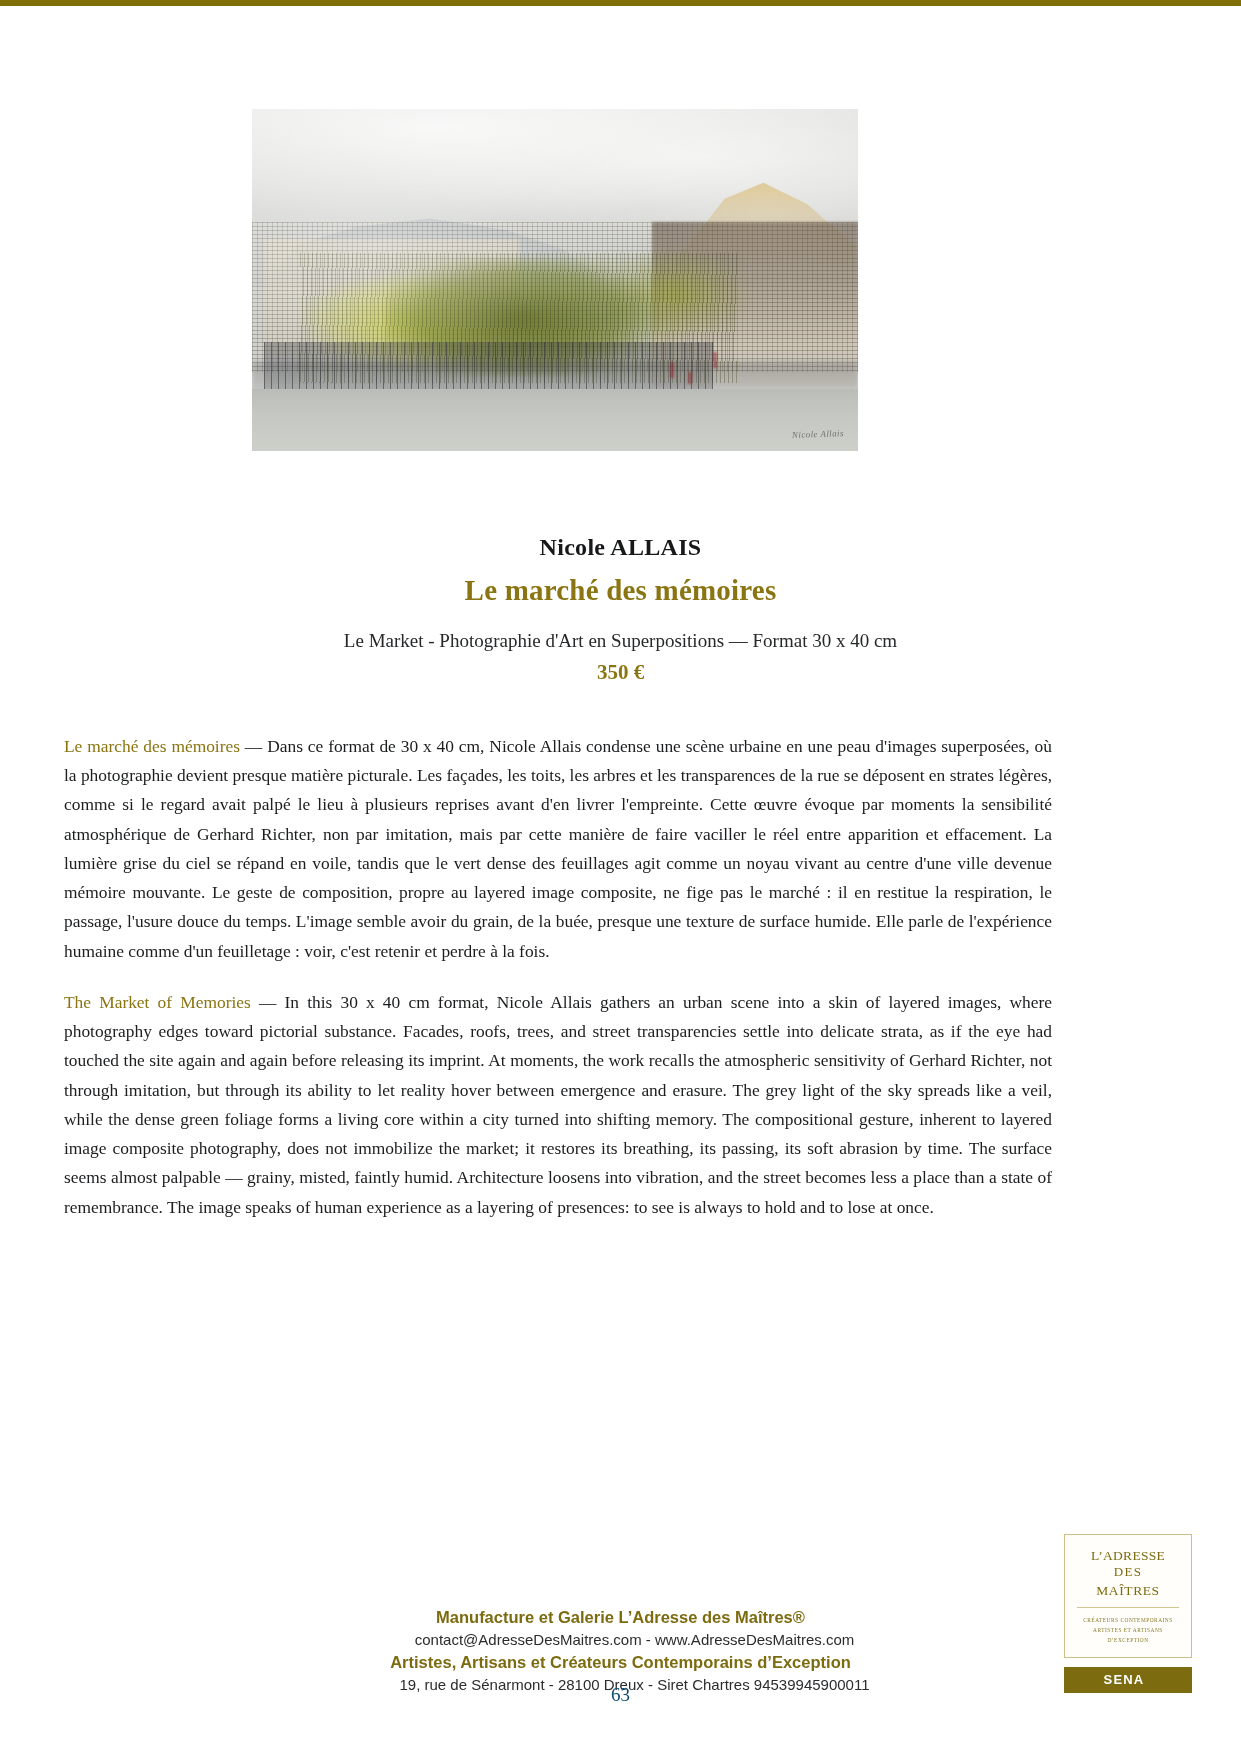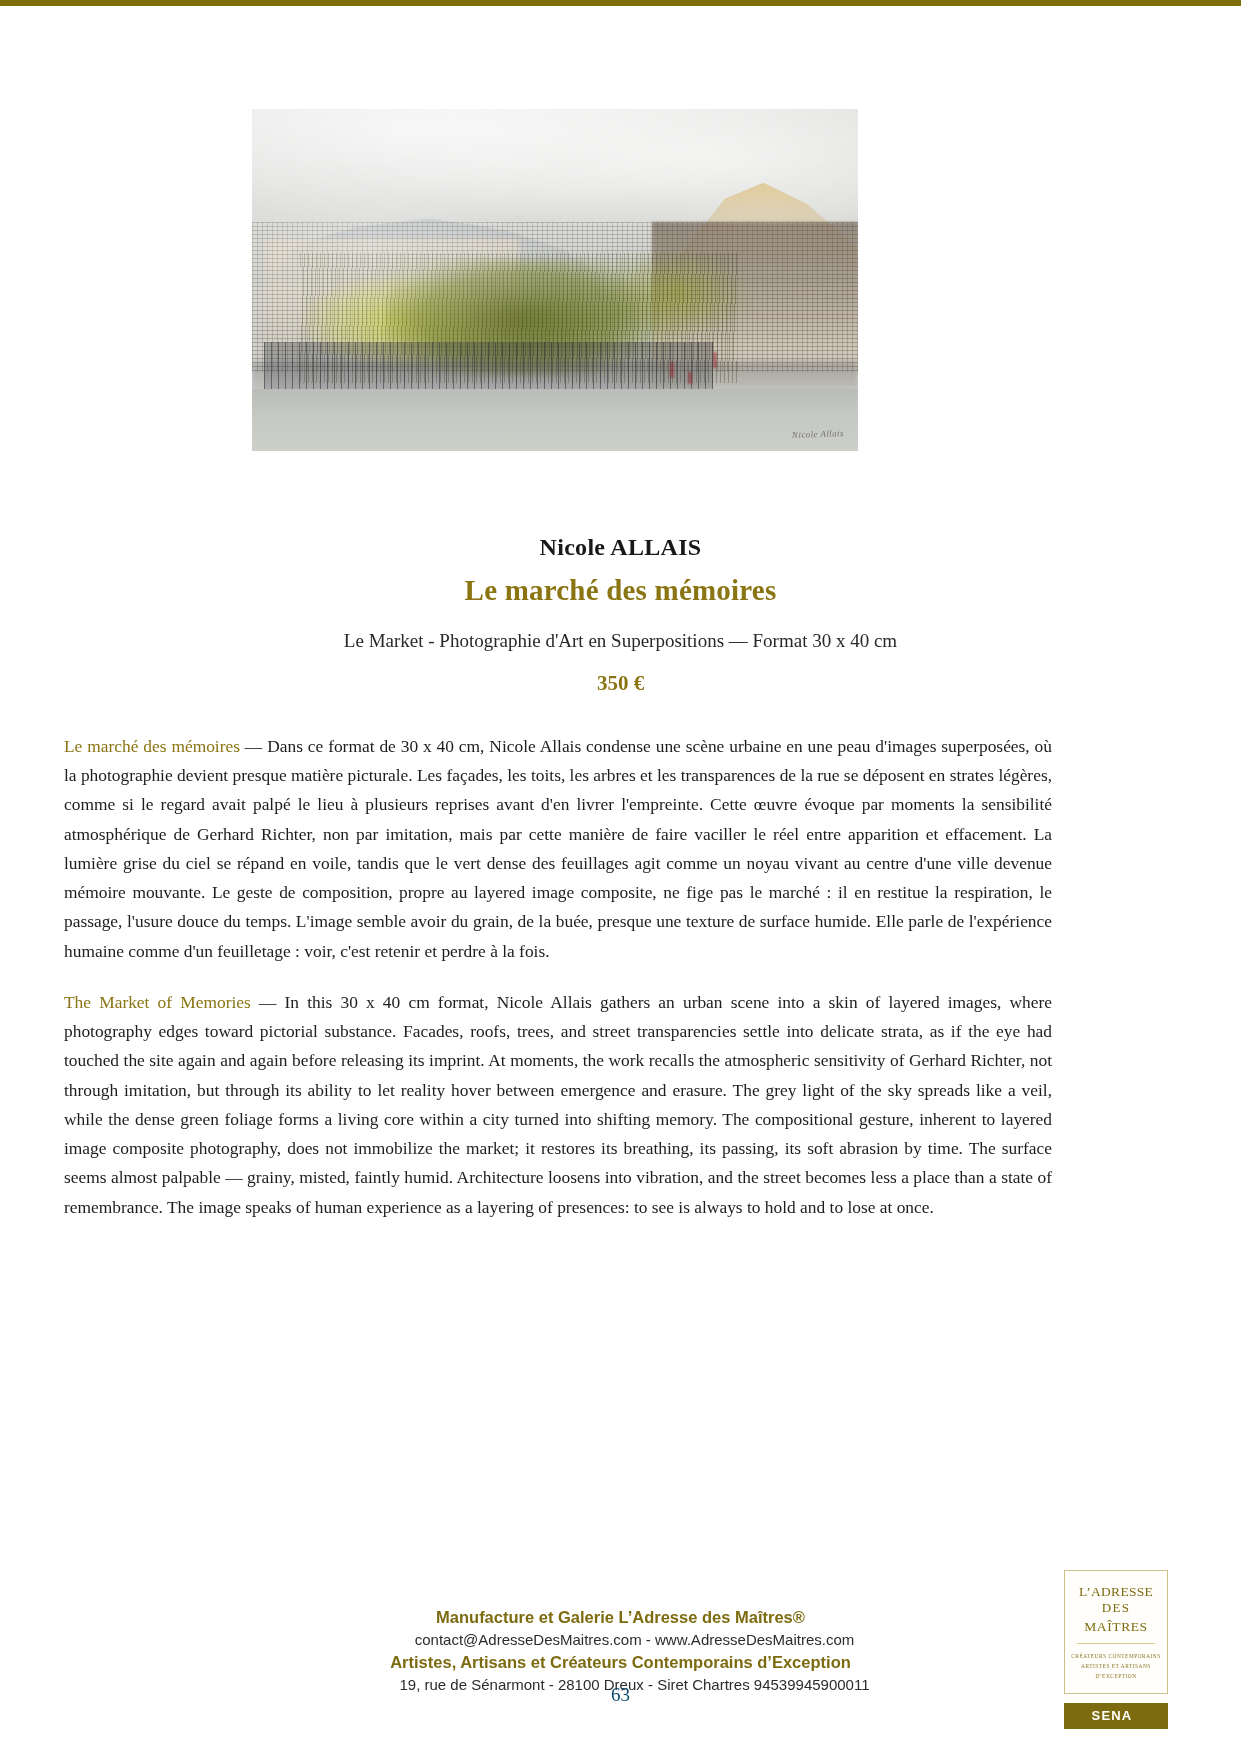--- a/index.html
+++ b/index.html
@@ -176,21 +176,21 @@
     color:#8a7512;
     letter-spacing:.2px;
   }
   .work-subtitle {
     margin-top:23px;
     font-family:"Liberation Serif", serif;
     font-size:19px;
     color:#26282a;
   }
   .work-price {
-    margin-top:19px;
+    margin-top:8px;
     font-family:"Liberation Serif", serif;
     font-weight:bold;
     font-size:21px;
     color:#8a7512;
   }
 
   
   .body-text {
     position:absolute;
     left:64px; top:726px;
@@ -205,22 +205,22 @@
     margin:0 0 22px 0;
   }
   .para:last-child { margin-bottom:0; }
   .lead {
     color:#8a7512;
   }
 
   
   .logo-block {
     position:absolute;
-    left:1064px; top:1564px;
-    width:104px;
+    left:1064px; top:1528px;
+    width:128px;
   }
   .logo-card {
     border:1px solid #cdbf86;
     background:#fffefa;
     padding:14px 6px 12px 6px;
     text-align:center;
   }
   .logo-l1 {
     font-family:"Liberation Serif", serif;
     font-size:13.5px;

